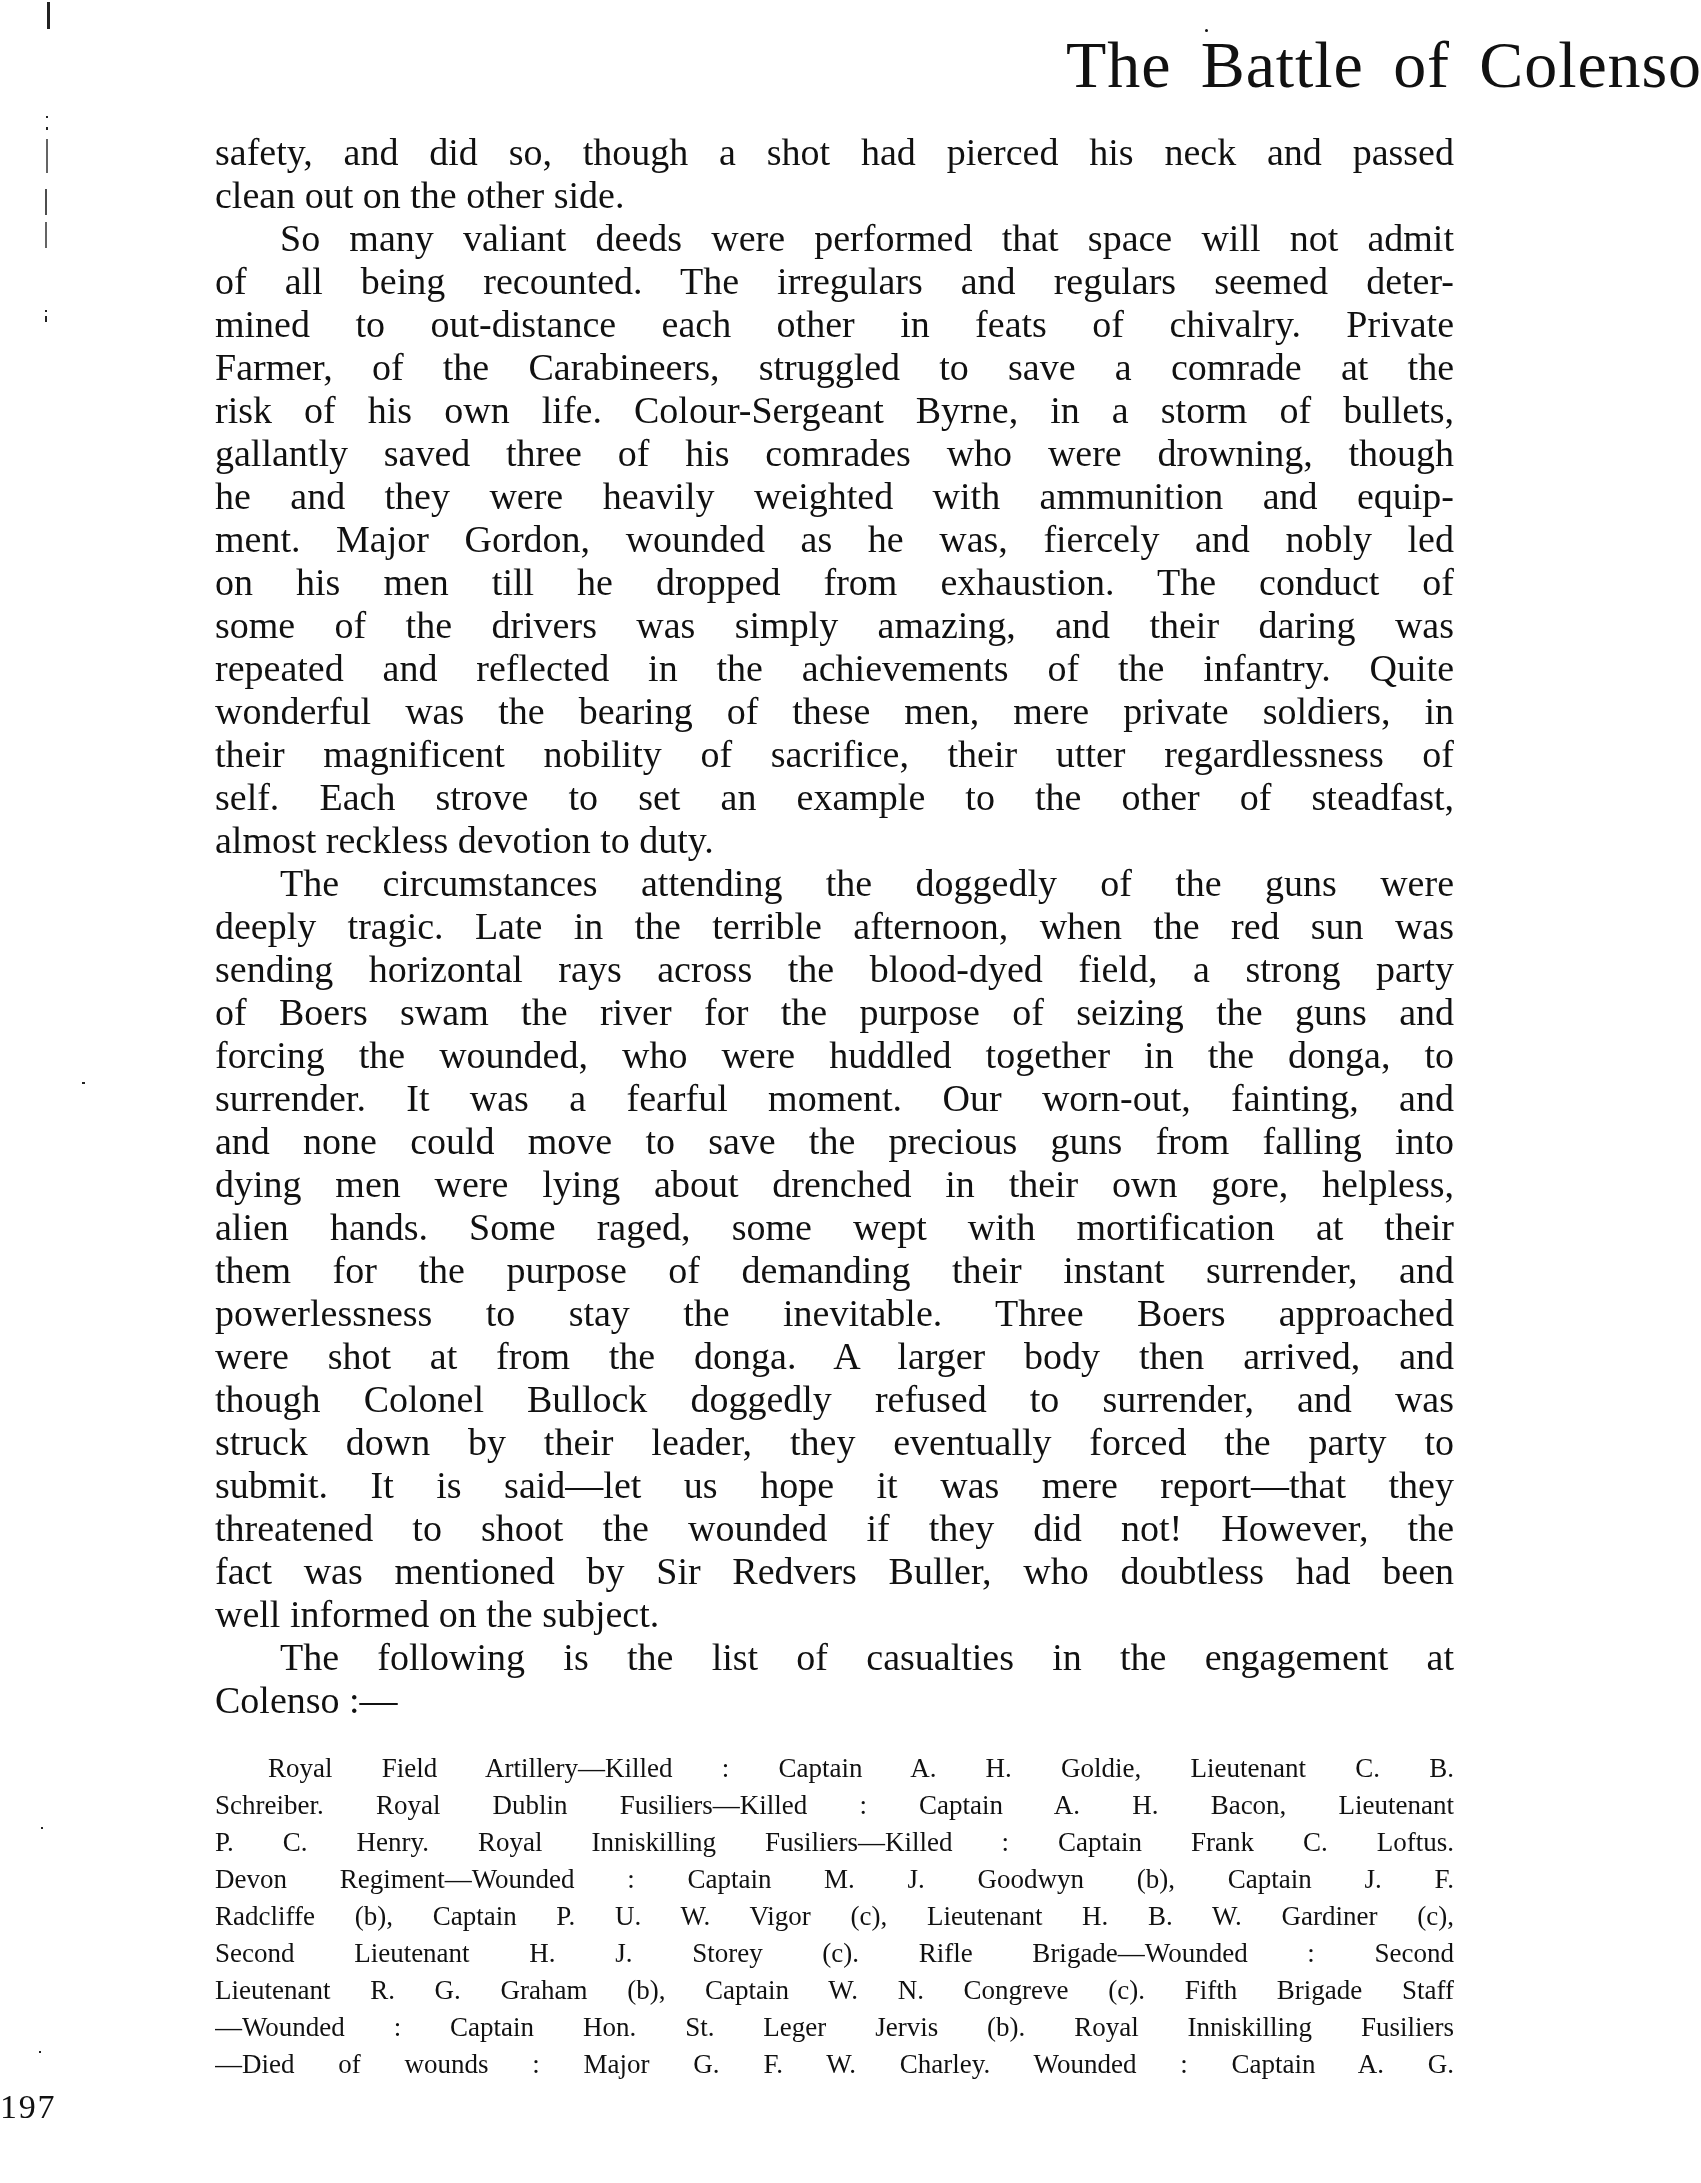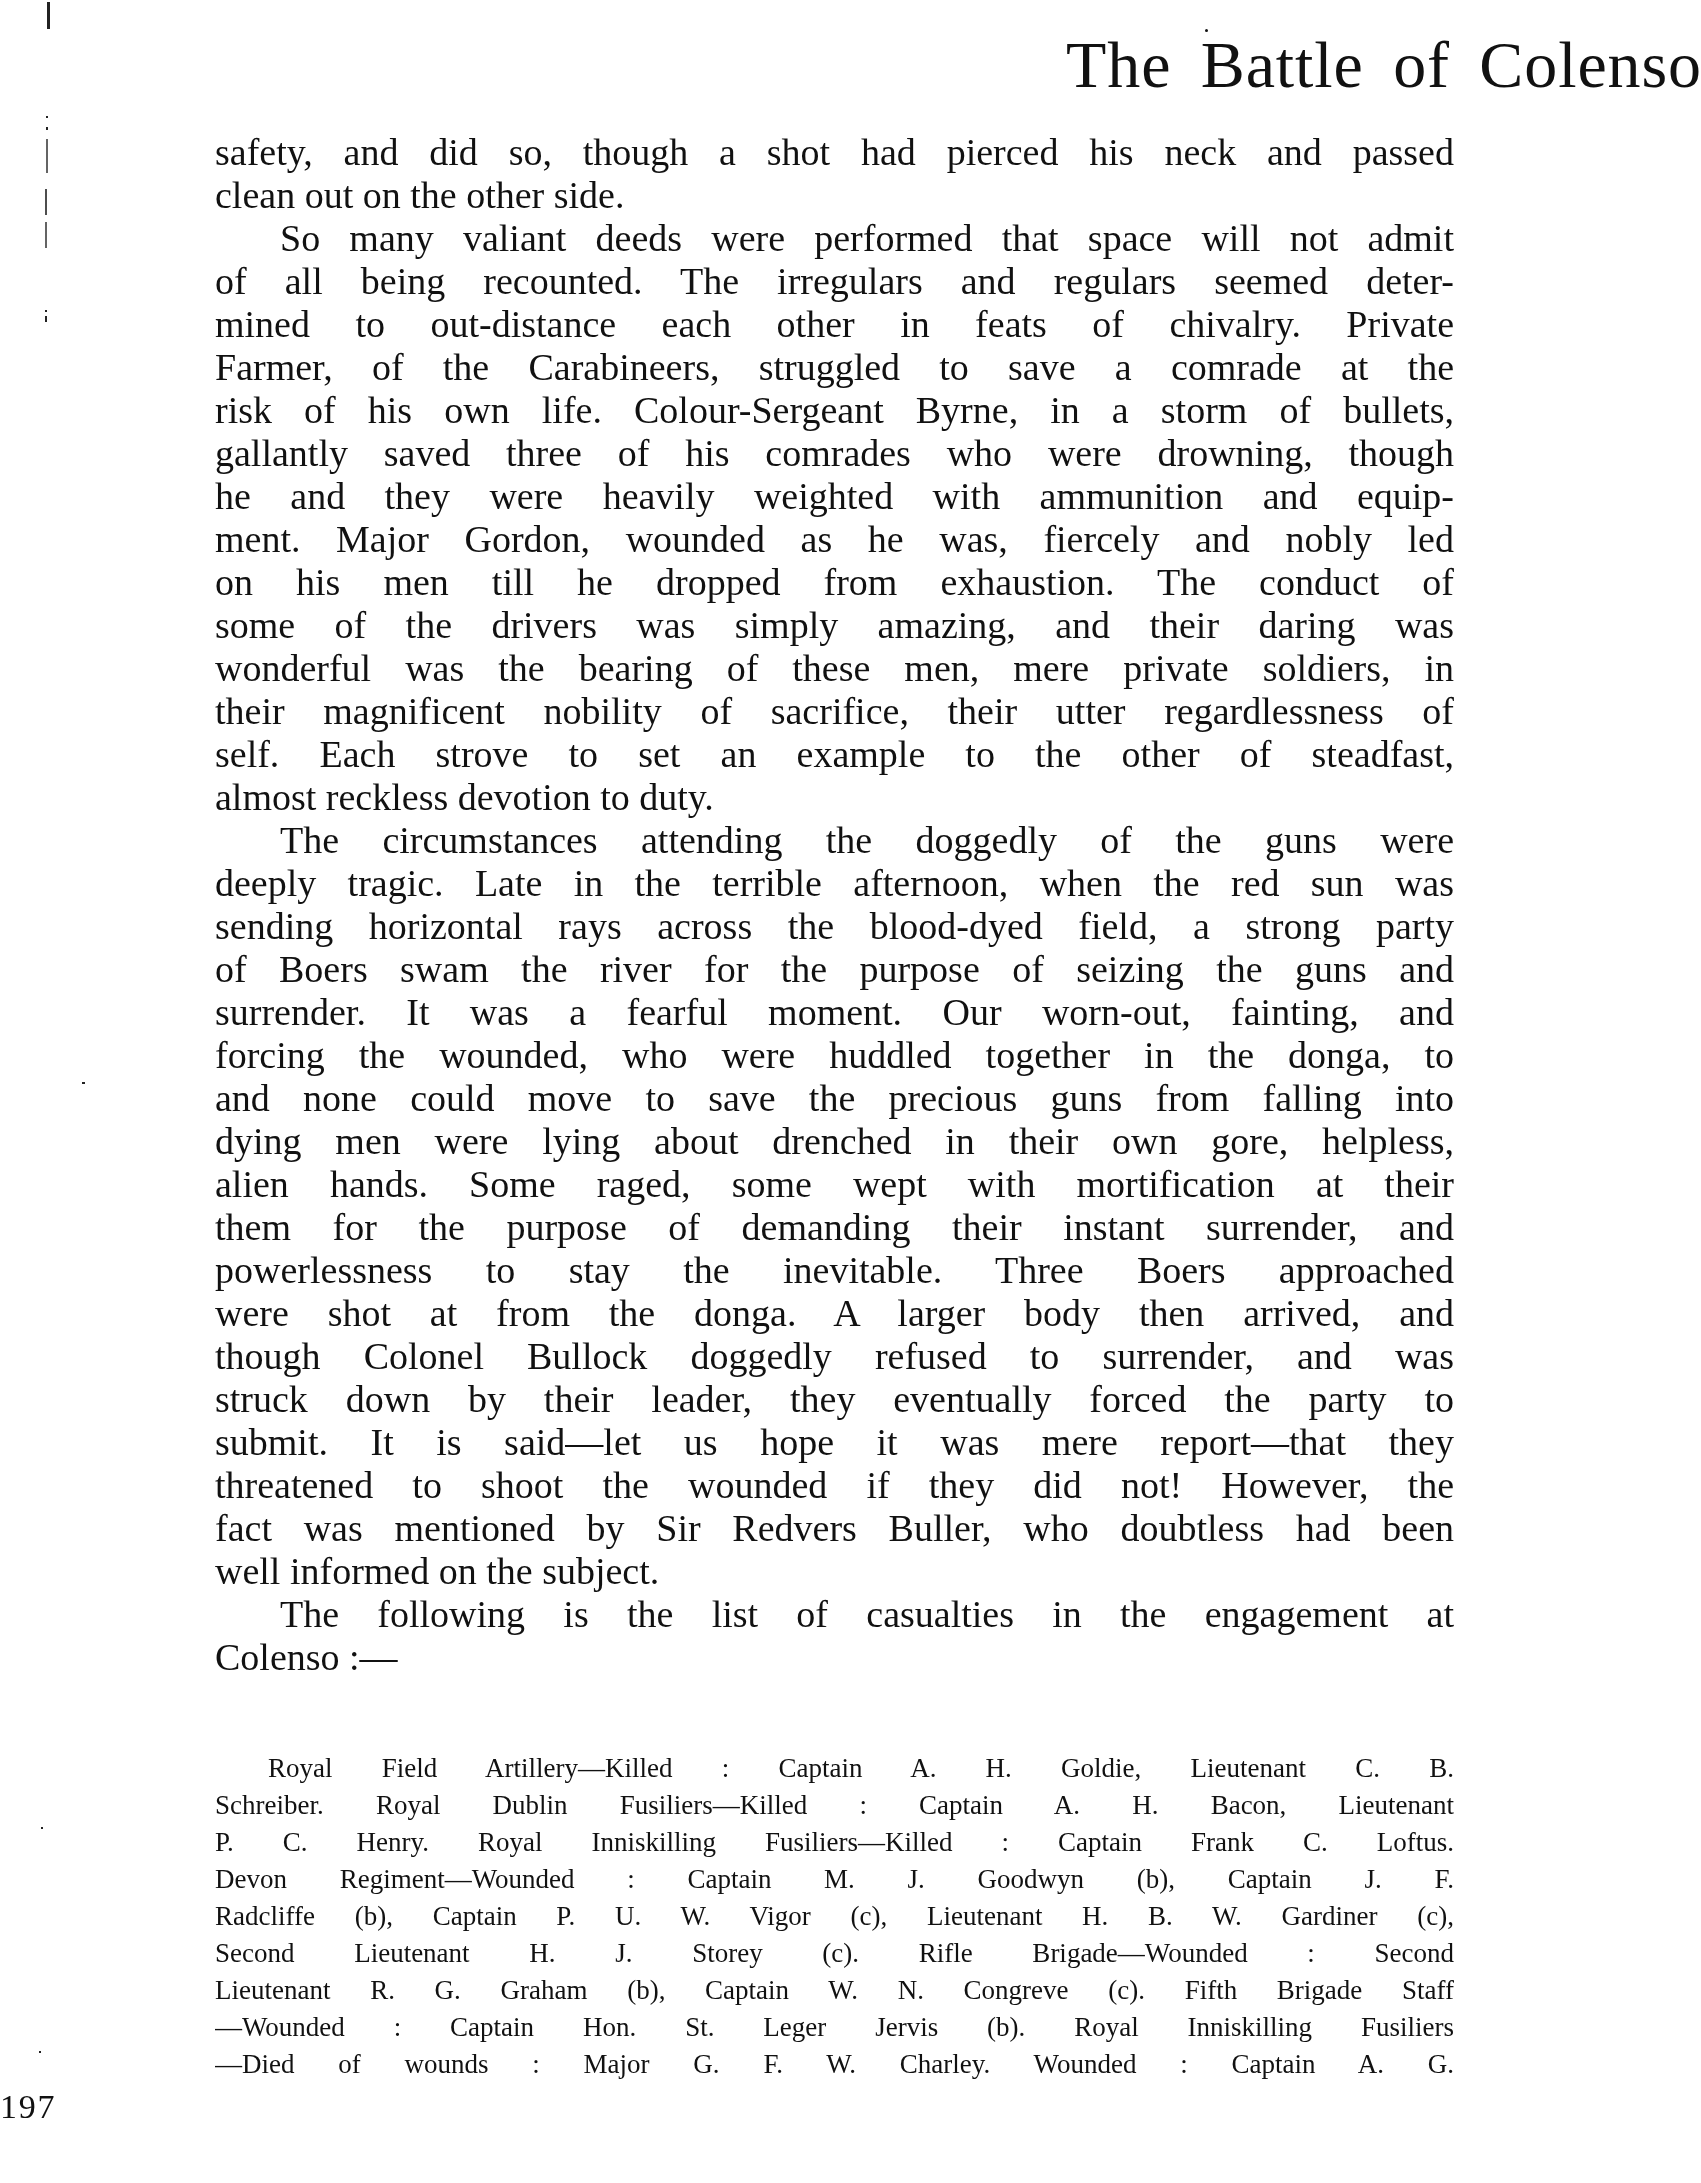--- a/index.html
+++ b/index.html
@@ -117,33 +117,34 @@
     <span class="line indent">So many valiant deeds were performed that space will not admit</span>
     <span class="line">of all being recounted.  The irregulars and regulars seemed deter-</span>
     <span class="line">mined to out-distance each other in feats of chivalry.  Private</span>
     <span class="line">Farmer, of the Carabineers, struggled to save a comrade at the</span>
     <span class="line">risk of his own life.  Colour-Sergeant Byrne, in a storm of bullets,</span>
     <span class="line">gallantly saved three of his comrades who were drowning, though</span>
     <span class="line">he and they were heavily weighted with ammunition and equip-</span>
     <span class="line">ment.  Major Gordon, wounded as he was, fiercely and nobly led</span>
     <span class="line">on his men till he dropped from exhaustion.  The conduct of</span>
     <span class="line">some of the drivers was simply amazing, and their daring was</span>
+    <span class="line">repeated and reflected in the achievements of the infantry.  Quite</span>
     <span class="line">wonderful was the bearing of these men, mere private soldiers, in</span>
     <span class="line">their magnificent nobility of sacrifice, their utter regardlessness of</span>
     <span class="line">self.  Each strove to set an example to the other of steadfast,</span>
     <span class="line last">almost reckless devotion to duty.</span>
   </div>
 
   <div>
     <span class="line indent">The circumstances attending the doggedly of the guns were</span>
     <span class="line">deeply tragic.  Late in the terrible afternoon, when the red sun was</span>
     <span class="line">sending horizontal rays across the blood-dyed field, a strong party</span>
     <span class="line">of Boers swam the river for the purpose of seizing the guns and</span>
+    <span class="line">forcing the wounded, who were huddled together in the donga, to</span>
     <span class="line">surrender.  It was a fearful moment.  Our worn-out, fainting, and</span>
-    <span class="line">forcing the wounded, who were huddled together in the donga, to</span>
     <span class="line">and none could move to save the precious guns from falling into</span>
     <span class="line">dying men were lying about drenched in their own gore, helpless,</span>
     <span class="line">alien hands.  Some raged, some wept with mortification at their</span>
     <span class="line">them for the purpose of demanding their instant surrender, and</span>
     <span class="line">powerlessness to stay the inevitable.  Three Boers approached</span>
     <span class="line">were shot at from the donga.  A larger body then arrived, and</span>
     <span class="line">though Colonel Bullock doggedly refused to surrender, and was</span>
     <span class="line">struck down by their leader, they eventually forced the party to</span>
     <span class="line">submit.  It is said—let us hope it was mere report—that they</span>
     <span class="line">threatened to shoot the wounded if they did not!  However, the</span>

